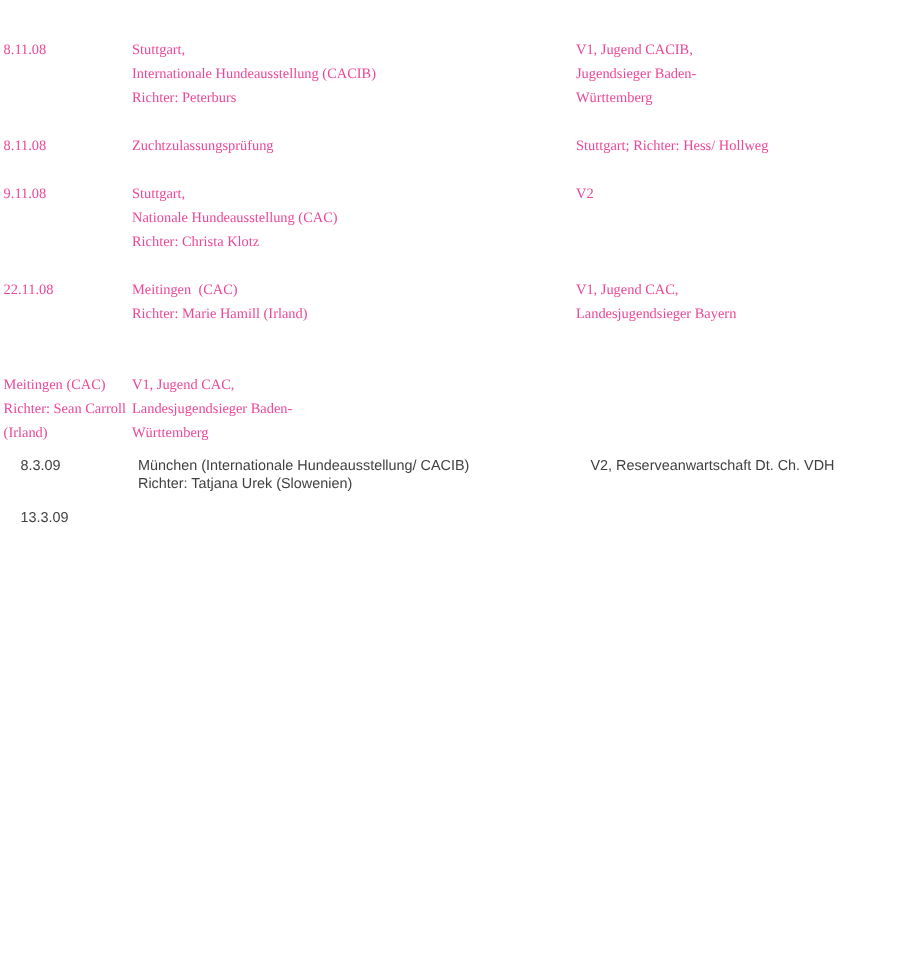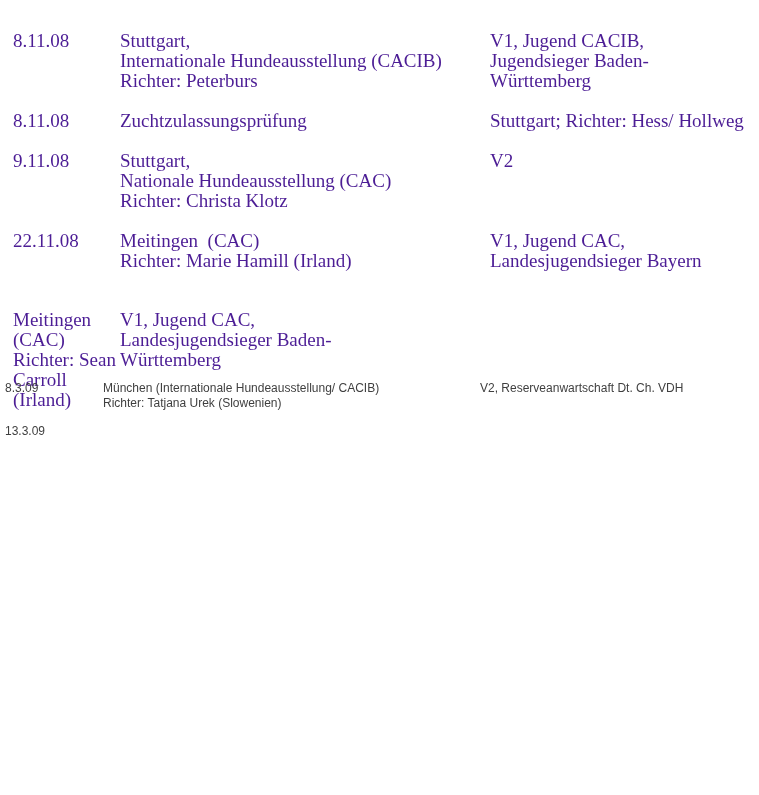--- a/index.html
+++ b/index.html
@@ -15,29 +15,29 @@
     overflow: hidden;
   }
   .row {
     position: absolute;
     left: 0;
     right: 0;
     display: grid;
     box-sizing: border-box;
   }
   .row.serif {
-    padding-left: 13px;
+    padding-left: 3px;
     grid-template-columns: 107px 370px auto;
     font-family: "Liberation Serif", "DejaVu Serif", serif;
-    font-size: 19px;
+    font-size: 12px;
     line-height: 20px;
-    color: #4c1d95;
+    color: #ec4899;
   }
   .row.sans {
-    padding-left: 5px;
+    padding-left: 17px;
     grid-template-columns: 98px 377px auto;
     font-family: "Liberation Sans", "DejaVu Sans", sans-serif;
     font-size: 12px;
     line-height: 15px;
     color: #3f3f3f;
   }
   .cell {
     white-space: pre-wrap;
   }
 </style>

